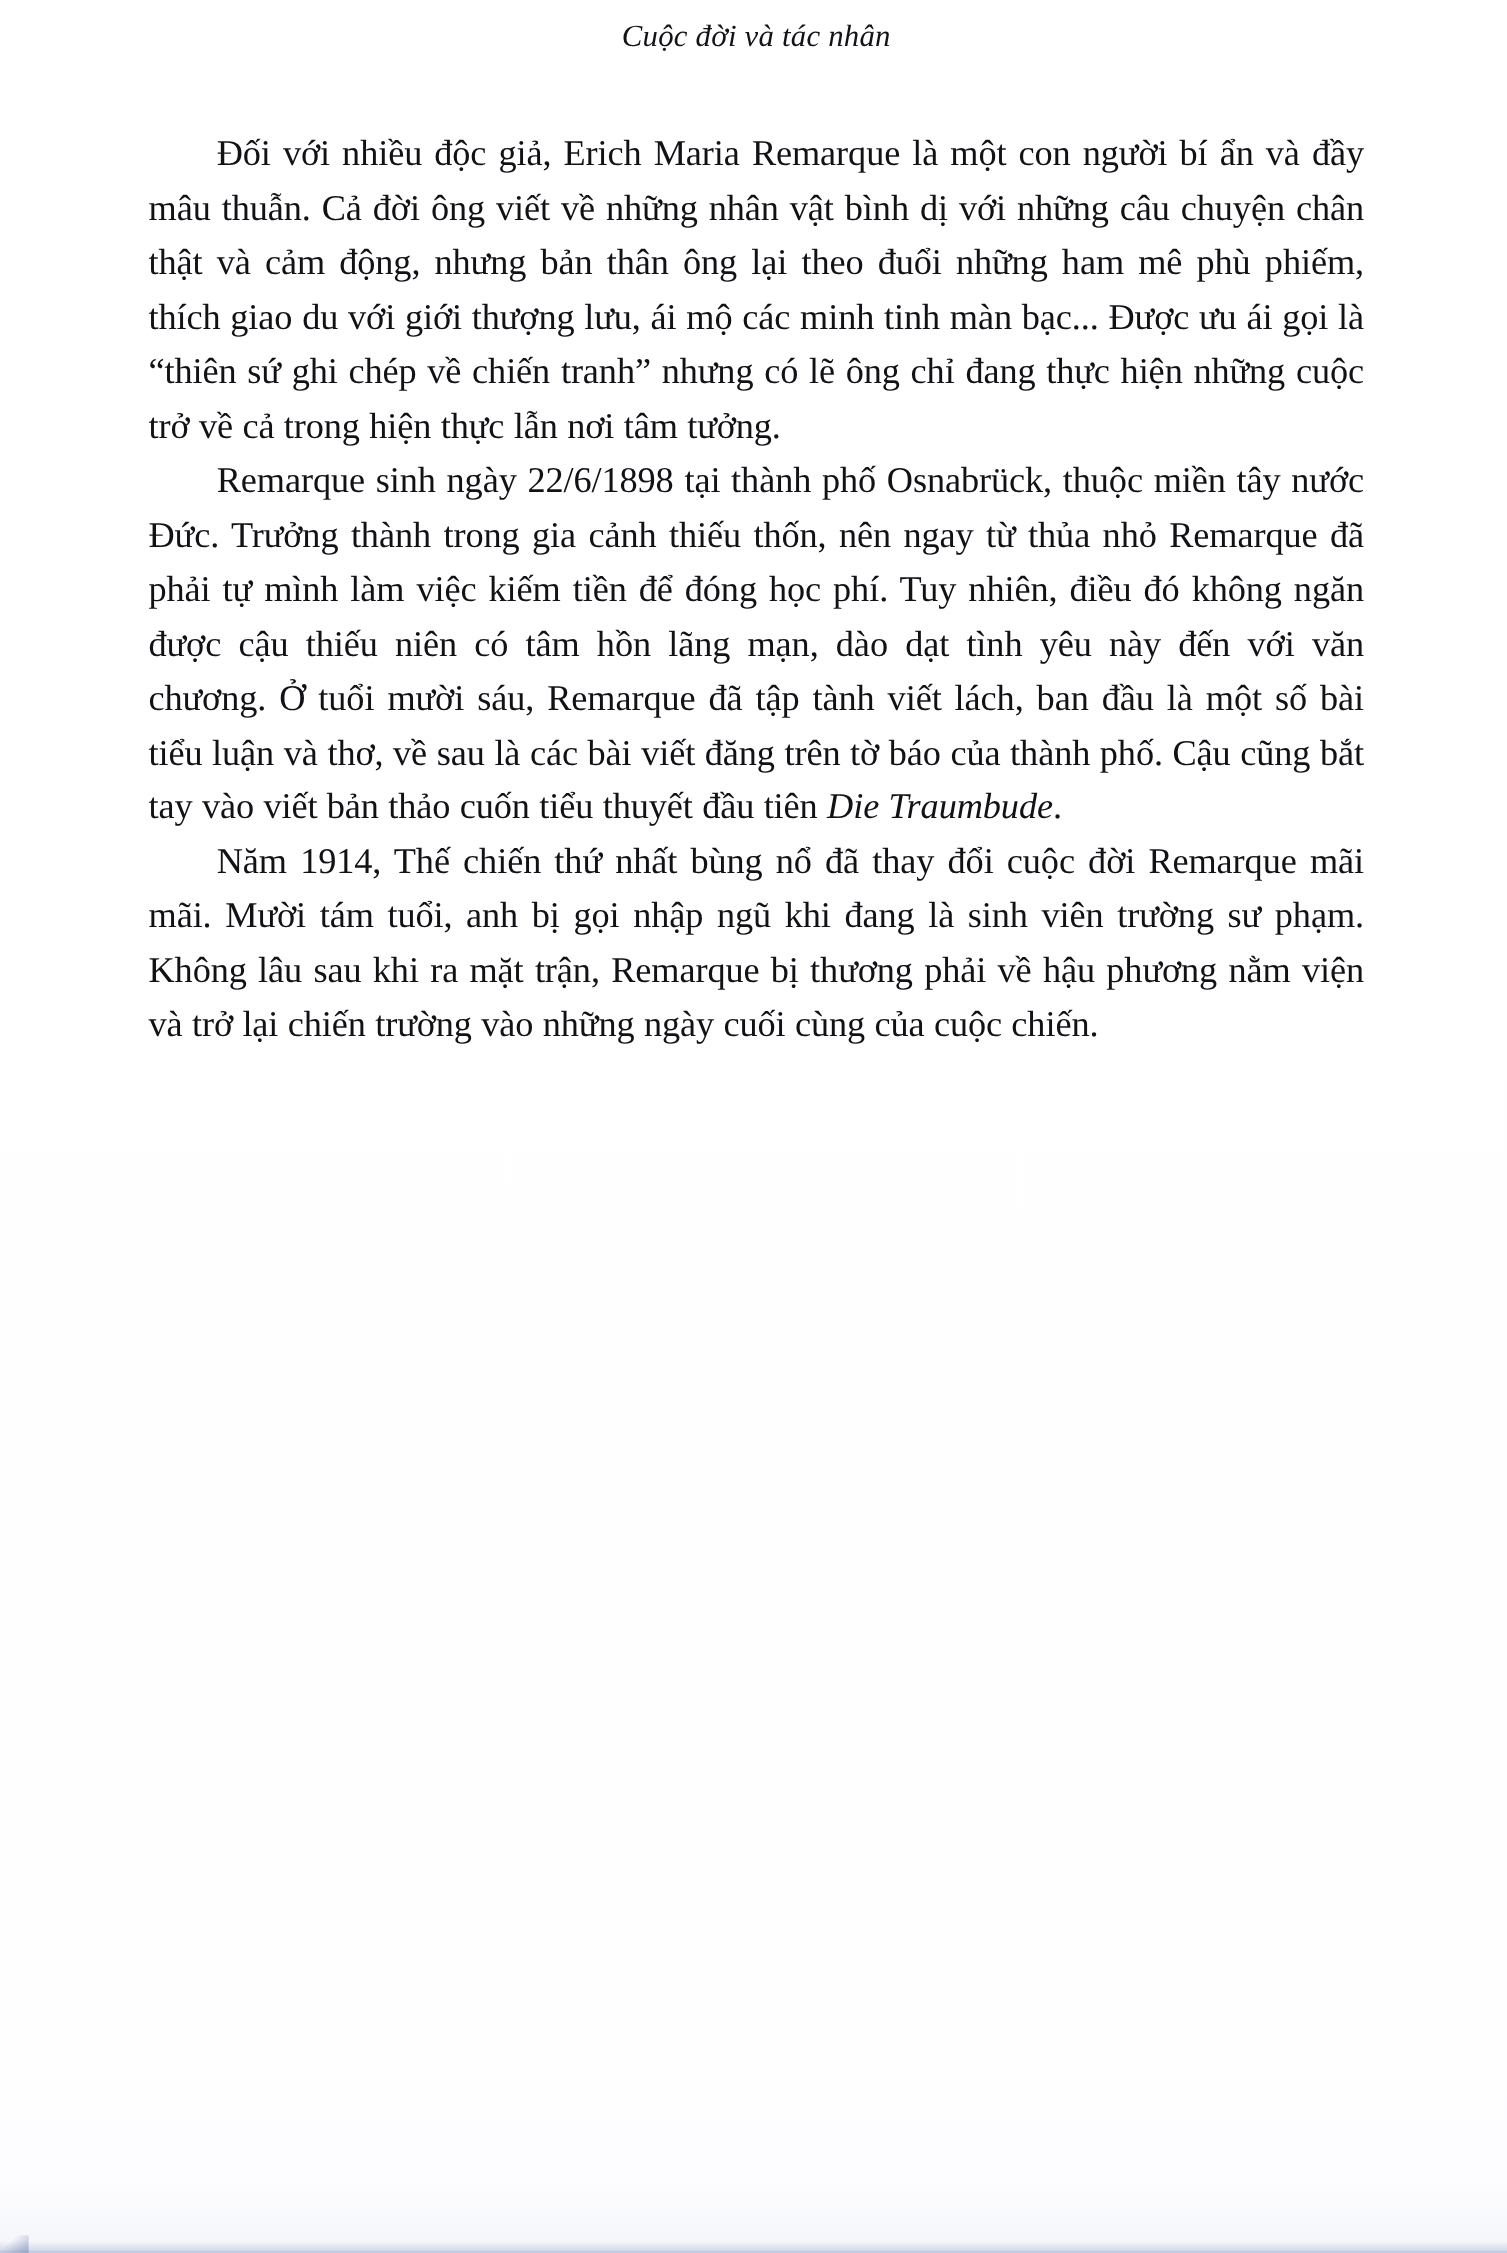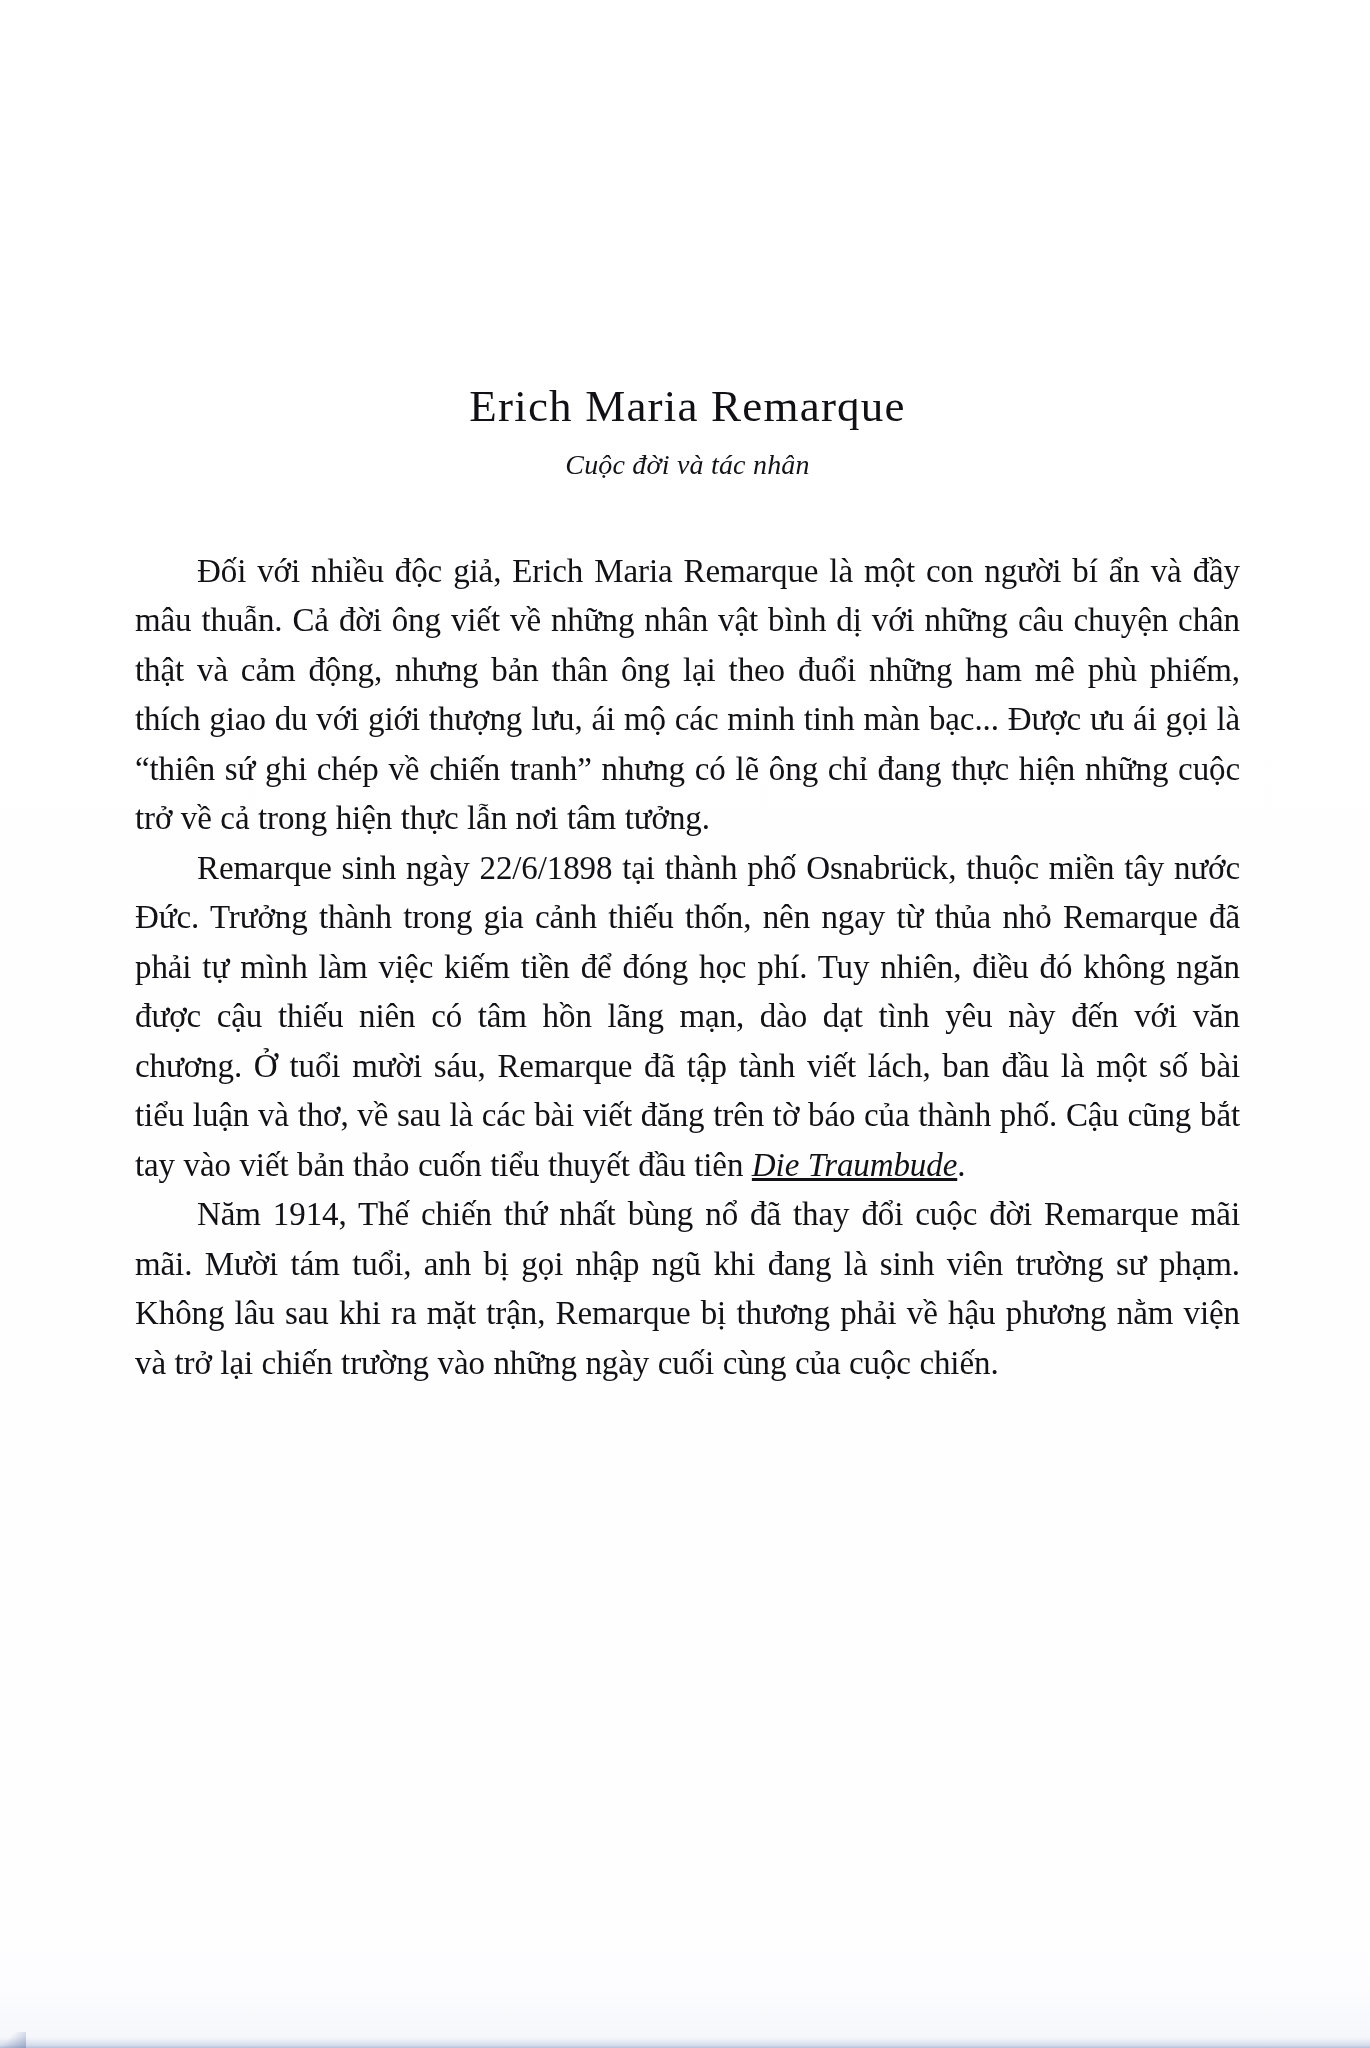--- a/index.html
+++ b/index.html
@@ -86,30 +86,28 @@
     color: #111116;
     letter-spacing: -0.1px;
     word-spacing: 0.4px;
     hyphens: none;
   }
   .para + .para {
     margin-top: 0;
   }
   .it {
     font-style: italic;
-    text-decoration: underline;
   }
 </style>
 </head>
 <body>
 
 <div class="page">
   <div class="content">
 
-    <h1 class="title">Erich Maria Remarque</h1>
 
     <div class="subtitle">Cuộc đời và tác nhân</div>
 
     <div class="body-text">
 
       <p class="para">Đối với nhiều độc giả, Erich Maria Remarque là một con người bí ẩn và đầy mâu thuẫn. Cả đời ông viết về những nhân vật bình dị với những câu chuyện chân thật và cảm động, nhưng bản thân ông lại theo đuổi những ham mê phù phiếm, thích giao du với giới thượng lưu, ái mộ các minh tinh màn bạc... Được ưu ái gọi là “thiên sứ ghi chép về chiến tranh” nhưng có lẽ ông chỉ đang thực hiện những cuộc trở về cả trong hiện thực lẫn nơi tâm tưởng.</p>
 
       <p class="para"><span>Remarque sinh ngày 22/6/1898 tại thành phố Osnabrück, thuộc miền tây nước Đức. Trưởng thành trong gia cảnh thiếu thốn, nên ngay từ thủa nhỏ Remarque đã phải tự mình làm việc kiếm tiền để đóng học phí. Tuy nhiên, điều đó không ngăn được cậu thiếu niên có tâm hồn lãng mạn, dào dạt tình yêu này đến với văn chương. Ở tuổi mười sáu, Remarque đã tập tành viết lách, ban đầu là một số bài tiểu luận và thơ, về sau là các bài viết đăng trên tờ báo của thành phố. Cậu cũng bắt tay vào viết bản thảo cuốn tiểu thuyết đầu tiên </span><span class="it">Die Traumbude</span><span>.</span></p>
 
       <p class="para">Năm 1914, Thế chiến thứ nhất bùng nổ đã thay đổi cuộc đời Remarque mãi mãi. Mười tám tuổi, anh bị gọi nhập ngũ khi đang là sinh viên trường sư phạm. Không lâu sau khi ra mặt trận, Remarque bị thương phải về hậu phương nằm viện và trở lại chiến trường vào những ngày cuối cùng của cuộc chiến.</p>

